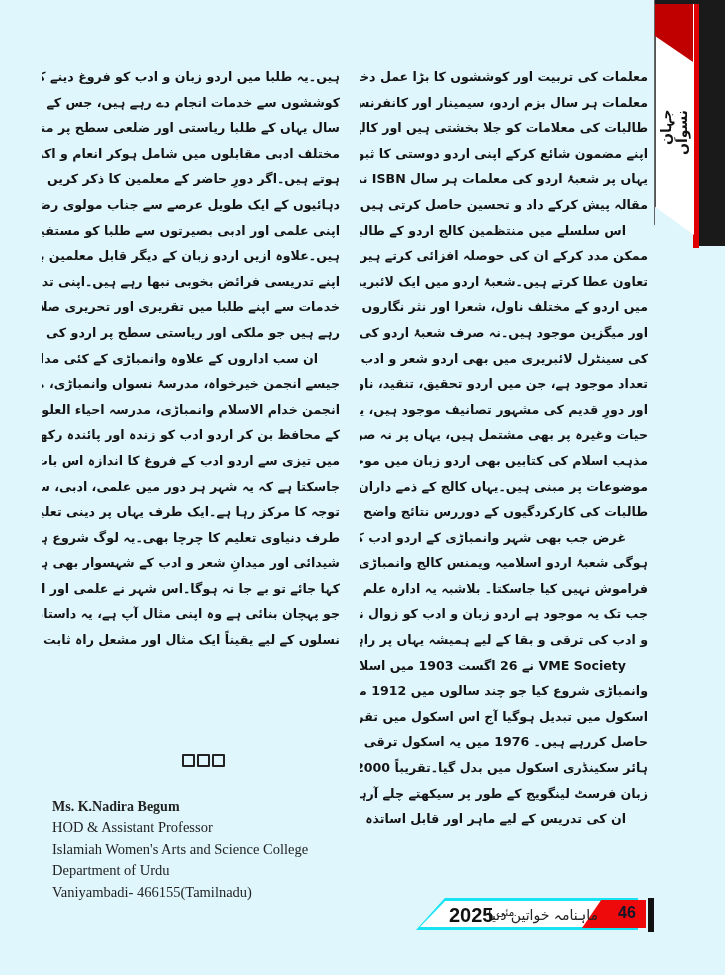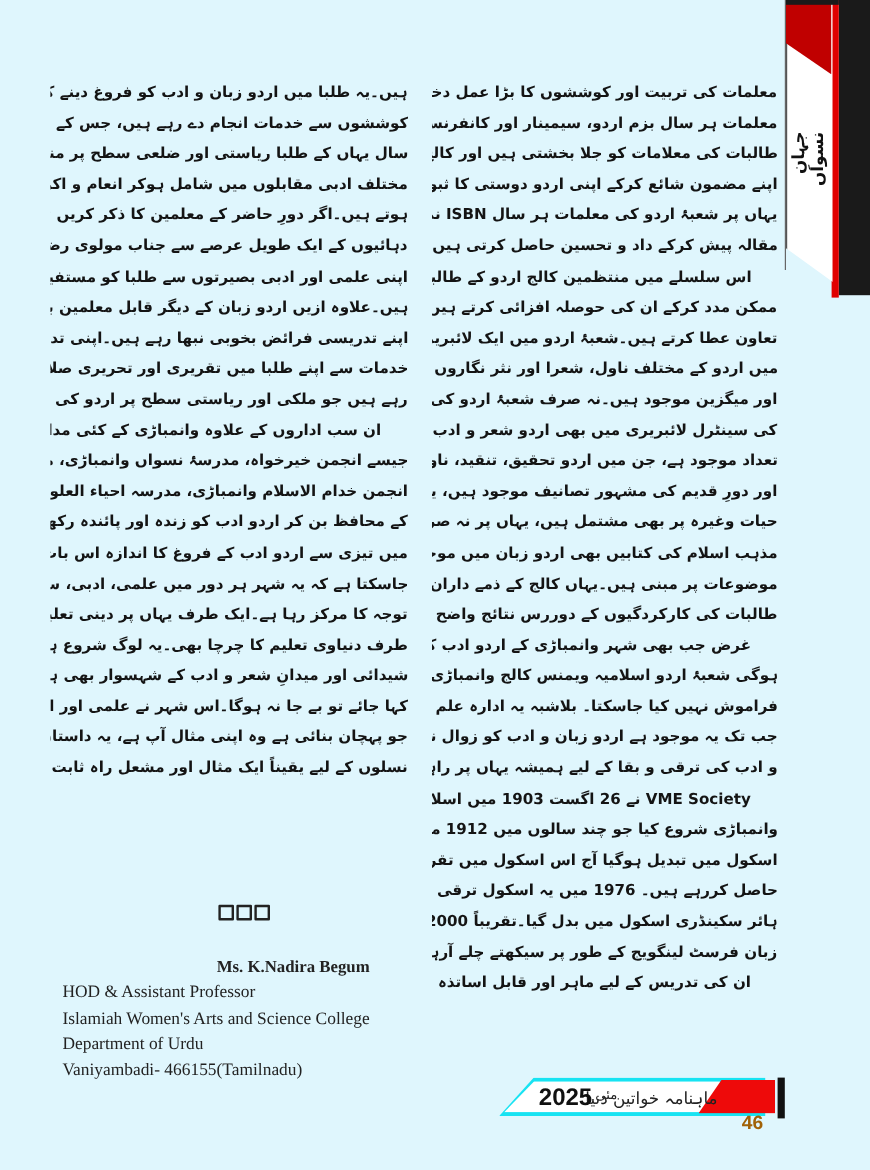--- a/index.html
+++ b/index.html
@@ -59,21 +59,21 @@
     position: absolute; left: 182px; top: 754px; display: flex; gap: 2px;
   }
   .sep span {
     width: 9px; height: 9px; border: 2px solid #222; border-radius: 1px; background: #dff6fd;
   }
 
   .author {
     position: absolute; left: 52px; top: 796px; direction: ltr;
     font-family: "Liberation Serif", serif; font-size: 14.5px; line-height: 21.4px; color: #222;
   }
-  .author .name { font-weight: bold; font-size: 14px; text-align: right; }
+  .author .name { font-weight: bold; font-size: 14px; }
 
   
   .footer {
     position: absolute; left: 416px; top: 898px; width: 238px; height: 34px;
   }
   .footer .cyan {
     position: absolute; left: 0; top: 0; width: 222px; height: 32px;
     background: #17e3f2;
     clip-path: polygon(13% 0, 100% 0, 100% 100%, 0 100%);
   }
@@ -85,21 +85,21 @@
   .footer .red {
     position: absolute; left: 166px; top: 2px; width: 64px; height: 28px;
     background: #ee0a0a;
     clip-path: polygon(30% 0, 100% 0, 100% 100%, 0 100%);
   }
   .footer .bar {
     position: absolute; left: 232px; top: 0; width: 6px; height: 34px; background: #111;
   }
   .footer .page-num {
     position: absolute; left: 196px; top: 6px; width: 30px; text-align: center;
-    font-family: "Liberation Sans", sans-serif; font-weight: bold; font-size: 16px; color: #a16207; margin-top: 24px;
+    font-family: "Liberation Sans", sans-serif; font-weight: bold; font-size: 16px; color: #0f172a;
   }
   .footer .year {
     position: absolute; left: 33px; top: 6px;
     font-family: "Liberation Sans", sans-serif; font-weight: bold; font-size: 20px; color: #111;
   }
   .footer .month {
     position: absolute; left: 80px; top: 8px; direction: rtl;
     font-family: "DejaVu Sans", sans-serif; font-size: 11px; color: #222;
   }
   .footer .mag {

